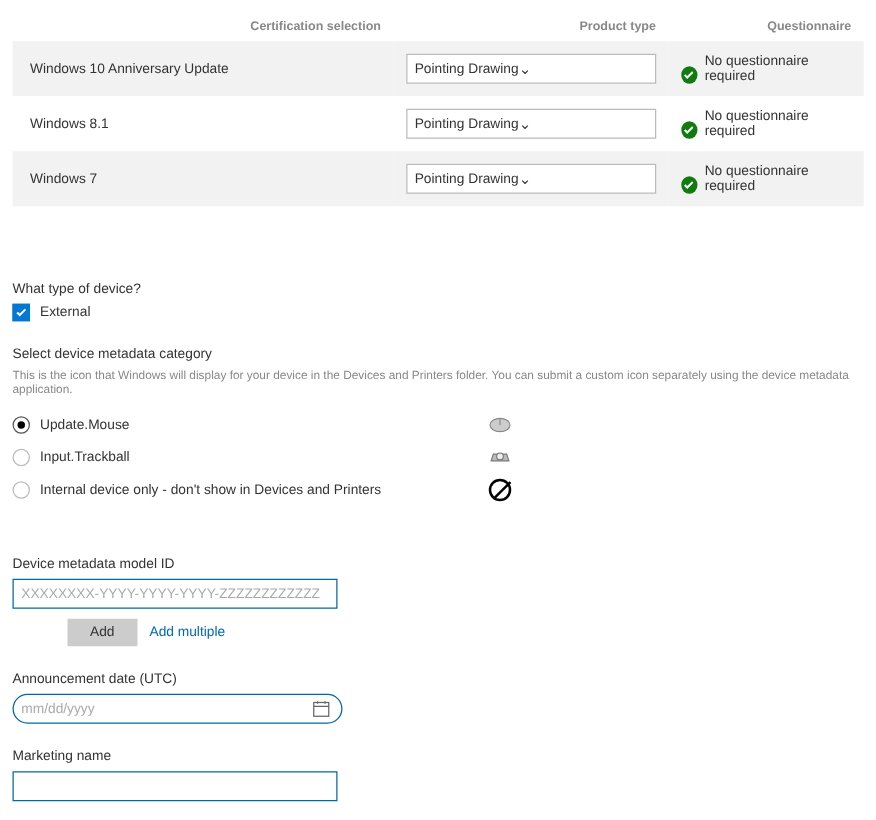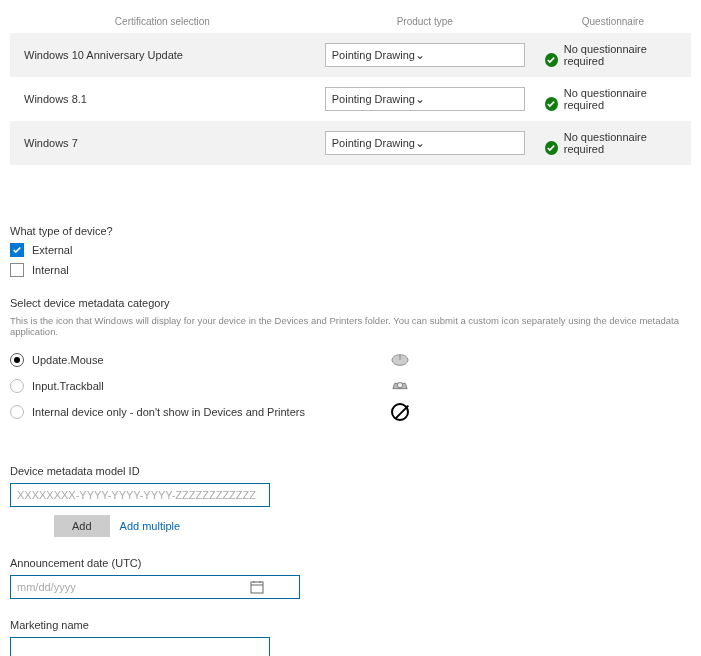--- a/index.html
+++ b/index.html
@@ -7,22 +7,22 @@
     font-family: "Segoe UI", -apple-system, BlinkMacSystemFont, sans-serif;
     font-size: 12px;
     color: #333;
     margin: 0;
     padding: 10px;
     width: 701px;
     background: #fff;
   }
   .cert-table { width: 100%; border-collapse: collapse; }
   .cert-table th {
-    text-align: center;
-    font-weight: normal;
+    text-align: right;
+    font-weight: bold;
     font-size: 10px;
     color: #888;
     padding: 6px 10px;
   }
   .cert-table td {
     padding: 10px;
     font-size: 11px;
     color: #333;
     vertical-align: middle;
   }
@@ -173,24 +173,20 @@
 <div class="section">
   <div class="field-label">What type of device?</div>
   <div class="checkbox-row">
     <span class="checkbox checked">
       <svg viewBox="0 0 12 12">
           <path d="M2 6l2.5 2.5L10 3" fill="none" stroke="#fff" stroke-width="2"></path>
         </svg>
     </span>
     <span>External</span>
   </div>
-  <div class="checkbox-row">
-    <span class="checkbox"></span>
-    <span>Internal</span>
-  </div>
 </div>
 
 <div class="mt">
   <div class="field-label">Select device metadata category</div>
   <div class="help-text">This is the icon that Windows will display for your device in the Devices and Printers folder. You can submit a custom icon separately using the device metadata application.</div>
 
   <div class="radio-layout">
     <div class="radio-col">
       <div class="radio-row">
         <span class="radio">
@@ -238,21 +234,21 @@
   <input class="text-input" placeholder="XXXXXXXX-YYYY-YYYY-YYYY-ZZZZZZZZZZZZ" style="">
   <div class="btn-row">
     <button class="btn-gray">Add</button>
     <span class="link">Add multiple</span>
   </div>
 </div>
 
 <div class="mt">
   <div class="field-label">Announcement date (UTC)</div>
   <div class="date-wrap">
-    <input class="text-input" style="width: 290px;" placeholder="mm/dd/yyyy">
+    <input class="text-input" style="width: 264px; border-radius: 12px;" placeholder="mm/dd/yyyy">
     <svg class="date-icon" viewBox="0 0 14 14">
         <rect x="1" y="2" width="12" height="11" fill="none" stroke="#666"></rect>
         <line x1="1" y1="5" x2="13" y2="5" stroke="#666"></line>
         <line x1="4" y1="1" x2="4" y2="3" stroke="#666"></line>
         <line x1="10" y1="1" x2="10" y2="3" stroke="#666"></line>
       </svg>
   </div>
 </div>
 
 <div class="mt">

